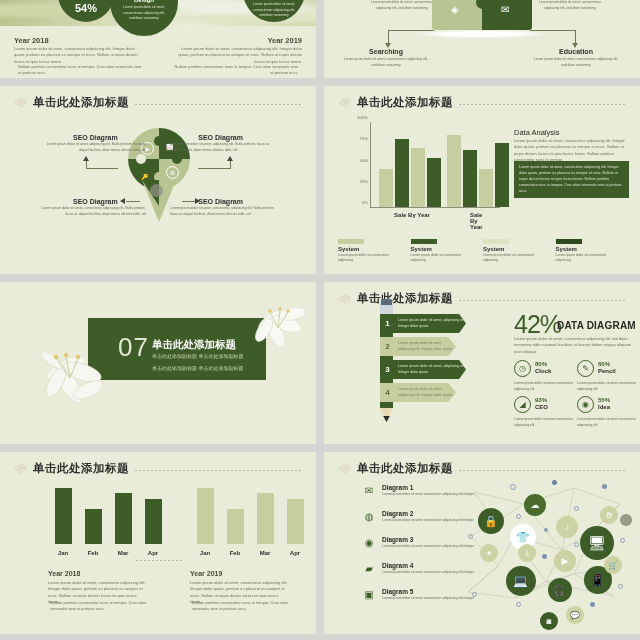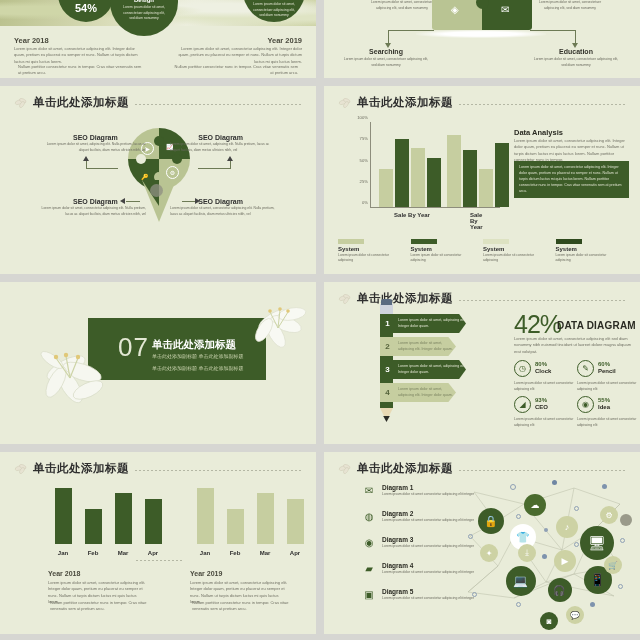--- a/index.html
+++ b/index.html
@@ -80,21 +80,21 @@
   .seoT { position:absolute; font-size:7px; font-weight:bold; color:#2f2f2f; }
   .seoB { position:absolute; width:108px; }
   .ico-c { position:absolute; width:13px; height:13px; border-radius:50%; border:1px solid #fff;
      color:#fff; font-size:6px; display:flex; align-items:center; justify-content:center; }
 
   
   .ch { position:absolute; left:46px; top:36px; width:130px; height:86px; border-left:1px solid #8d8d7c; border-bottom:1px solid #8d8d7c; }
   .ch .tick { position:absolute; right:100%; margin-right:3px; font-size:4.2px; color:#6a6a5e; transform:translateY(-50%); }
   .ch .bar { position:absolute; bottom:0; width:14px; }
   .ch .glbl { position:absolute; top:100%; margin-top:5px; font-size:6px; font-weight:bold; color:#2f2f2f; transform:translateX(-50%); }
-  .daTitle { position:absolute; left:190px; top:42px; font-size:7.5px; font-weight:bold; color:#2a2a22; }
+  .daTitle { position:absolute; left:190px; top:42px; font-size:7.5px; font-weight:normal; color:#2a2a22; }
   .daBody { position:absolute; left:190px; top:52px; width:115px; }
   .daBox { position:absolute; left:190px; top:75px; width:115px; height:37px; background:#3d5c28; padding:4px 5px; overflow:hidden; }
   .legend { position:absolute; left:14px; bottom:10px; right:12px; display:flex; }
   .legend .it { flex:1; }
   .legend .sw { width:26px; height:5px; margin-bottom:2px; }
   .legend .nm { font-size:6px; font-weight:bold; color:#2f2f2f; margin-bottom:1px; }
 
   
   .s5 .box { position:absolute; left:88px; top:36px; width:178px; height:62px; background:#3d5c28; }
   .s5 .num { position:absolute; left:118px; top:50px; font-size:26px; color:#e3e8d4; font-weight:300; letter-spacing:1px; }

